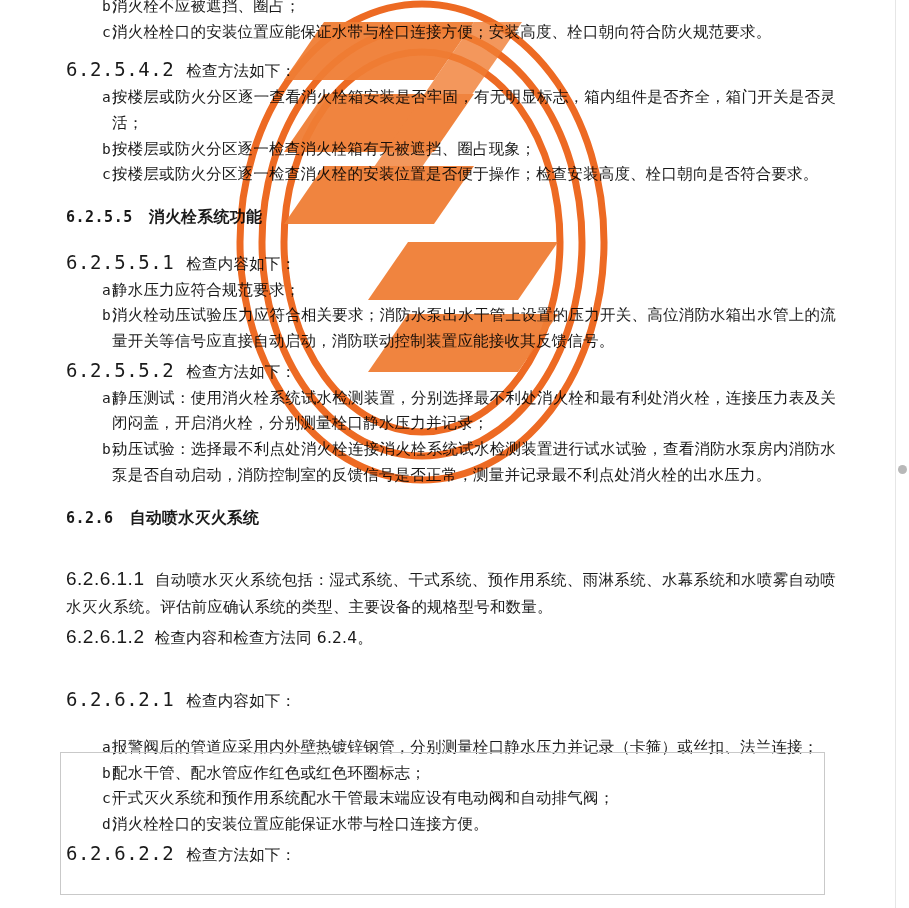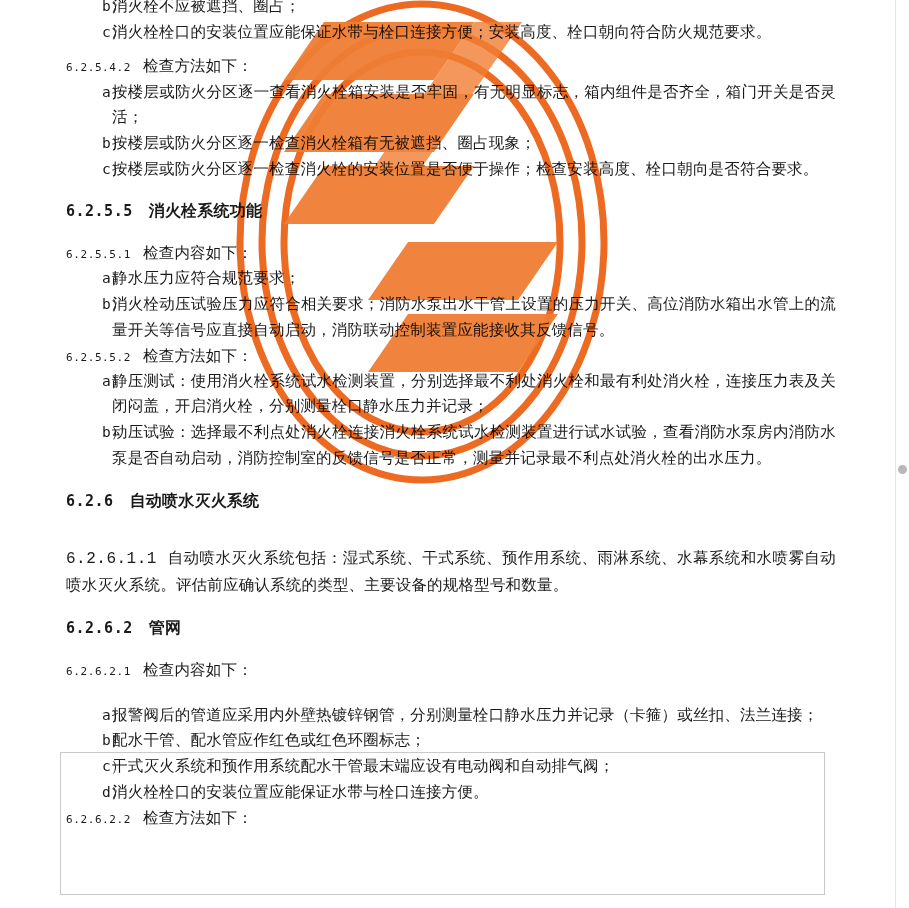--- a/index.html
+++ b/index.html
@@ -58,21 +58,21 @@
   
   .clause {
     margin: 0;
     padding: 0;
     font-size: 15.5px;
     line-height: 1.62;
     white-space: nowrap;
   }
   .clause .num {
     font-family: "DejaVu Sans Mono", "Liberation Mono", monospace;
-    font-size: 11px;
+    font-size: 19px;
     letter-spacing: 0.6px;
   }
   .clause .txt { margin-left: 12px; }
 
   
   .head {
     margin: 0;
     font-weight: bold;
     font-size: 16px;
     white-space: nowrap;
@@ -110,22 +110,22 @@
 
   
   .para {
     margin: 0;
     font-size: 15.5px;
     line-height: 1.66;
     text-align: justify;
     text-justify: inter-ideograph;
   }
   .para .num {
-    font-family: Liberation Mono, monospace;
-    font-size: 16px;
+    font-family: Liberation Sans, sans-serif;
+    font-size: 19px;
     letter-spacing: 0.5px;
   }
 
   .gap-s { height: 9px; }
   .gap-m { height: 16px; }
   .gap-l { height: 20px; }
 
   
   .selbox {
     position: absolute;
@@ -255,26 +255,26 @@
 
     <div class="gap-m"></div>
 
 
     <div class="gap-m"></div>
 
     <div class="blk para">
       <span class="num">6.2.6.1.1</span>&nbsp;&nbsp;<span>自动喷水灭火系统包括：湿式系统、干式系统、预作用系统、雨淋系统、水幕系统和水喷雾自动喷水灭火系统。评估前应确认系统的类型、主要设备的规格型号和数量。</span>
     </div>
 
-
-    <div class="gap-m"></div>
-
-    <div class="blk head">
-      <span class="num">6.2.6.2</span><span class="txt">管网</span>
-    </div>
+    <div class="blk para">
+      <span class="num">6.2.6.1.2</span>&nbsp;&nbsp;<span>检查内容和检查方法同 6.2.4。</span>
+    </div>
+
+    <div class="gap-m"></div>
+
 
     <div class="gap-m"></div>
 
     <div class="blk clause">
       <span class="num">6.2.6.2.1</span><span class="txt">检查内容如下：</span>
     </div>
 
     <div class="gap-l"></div>
 
     <div class="blk item">

